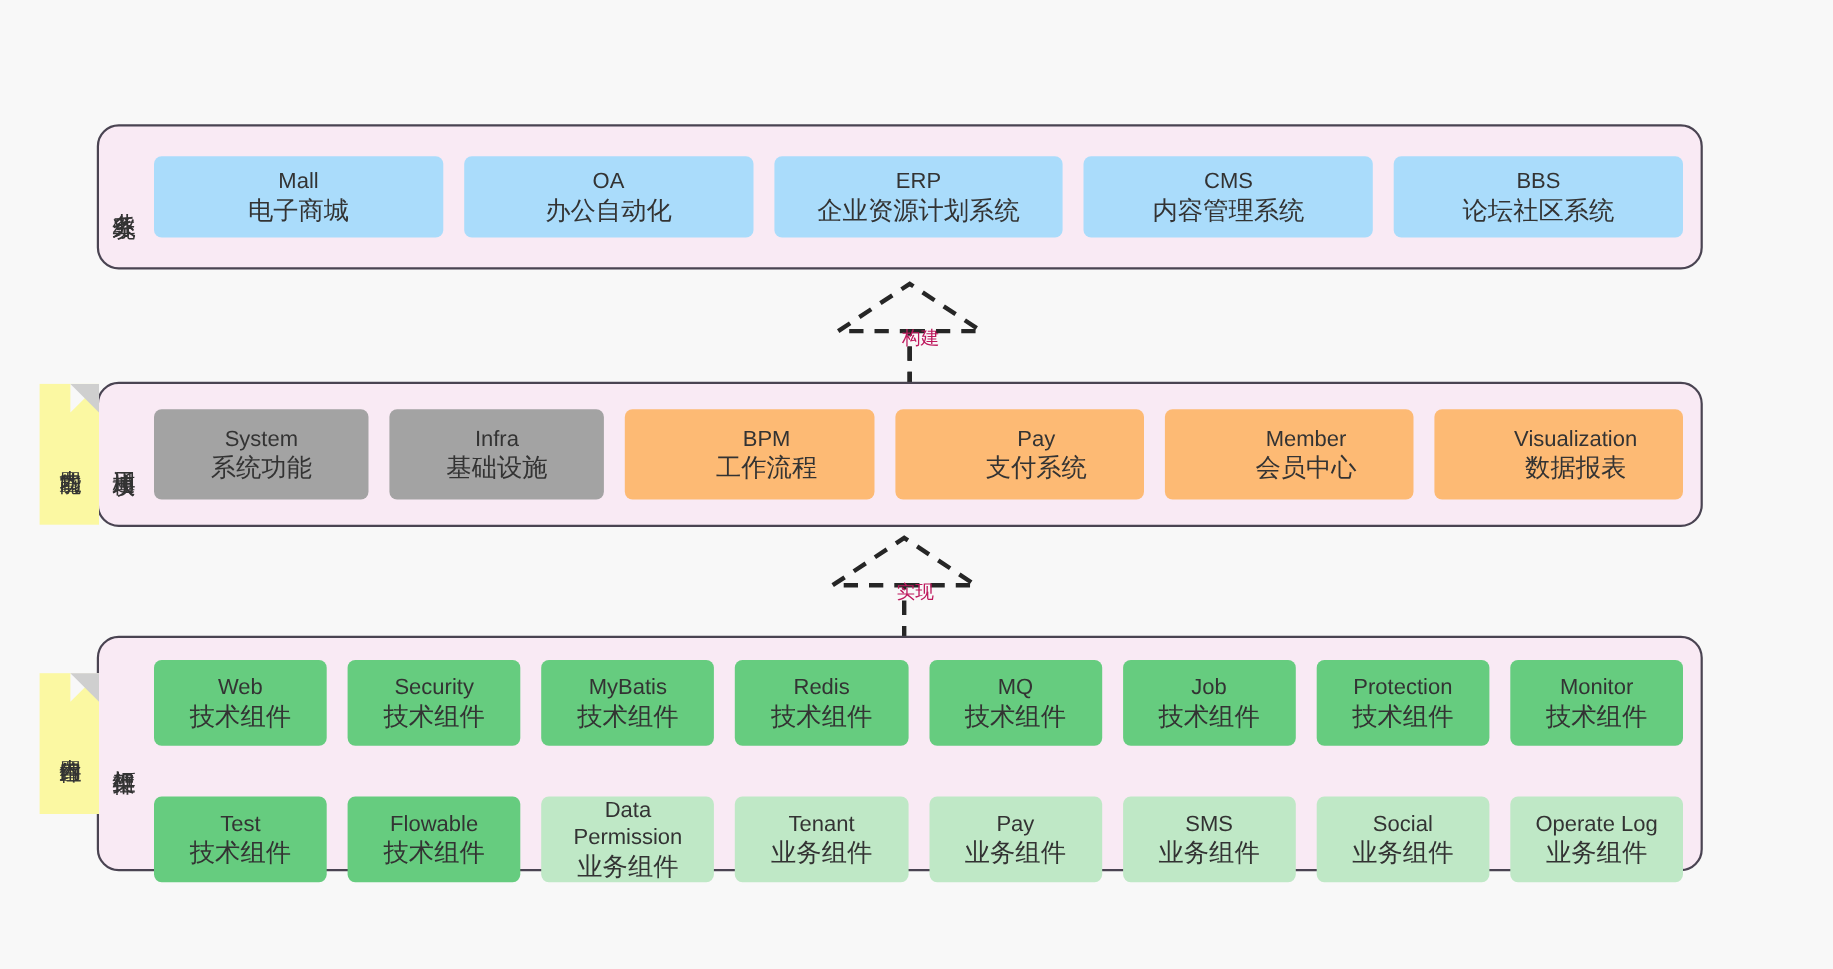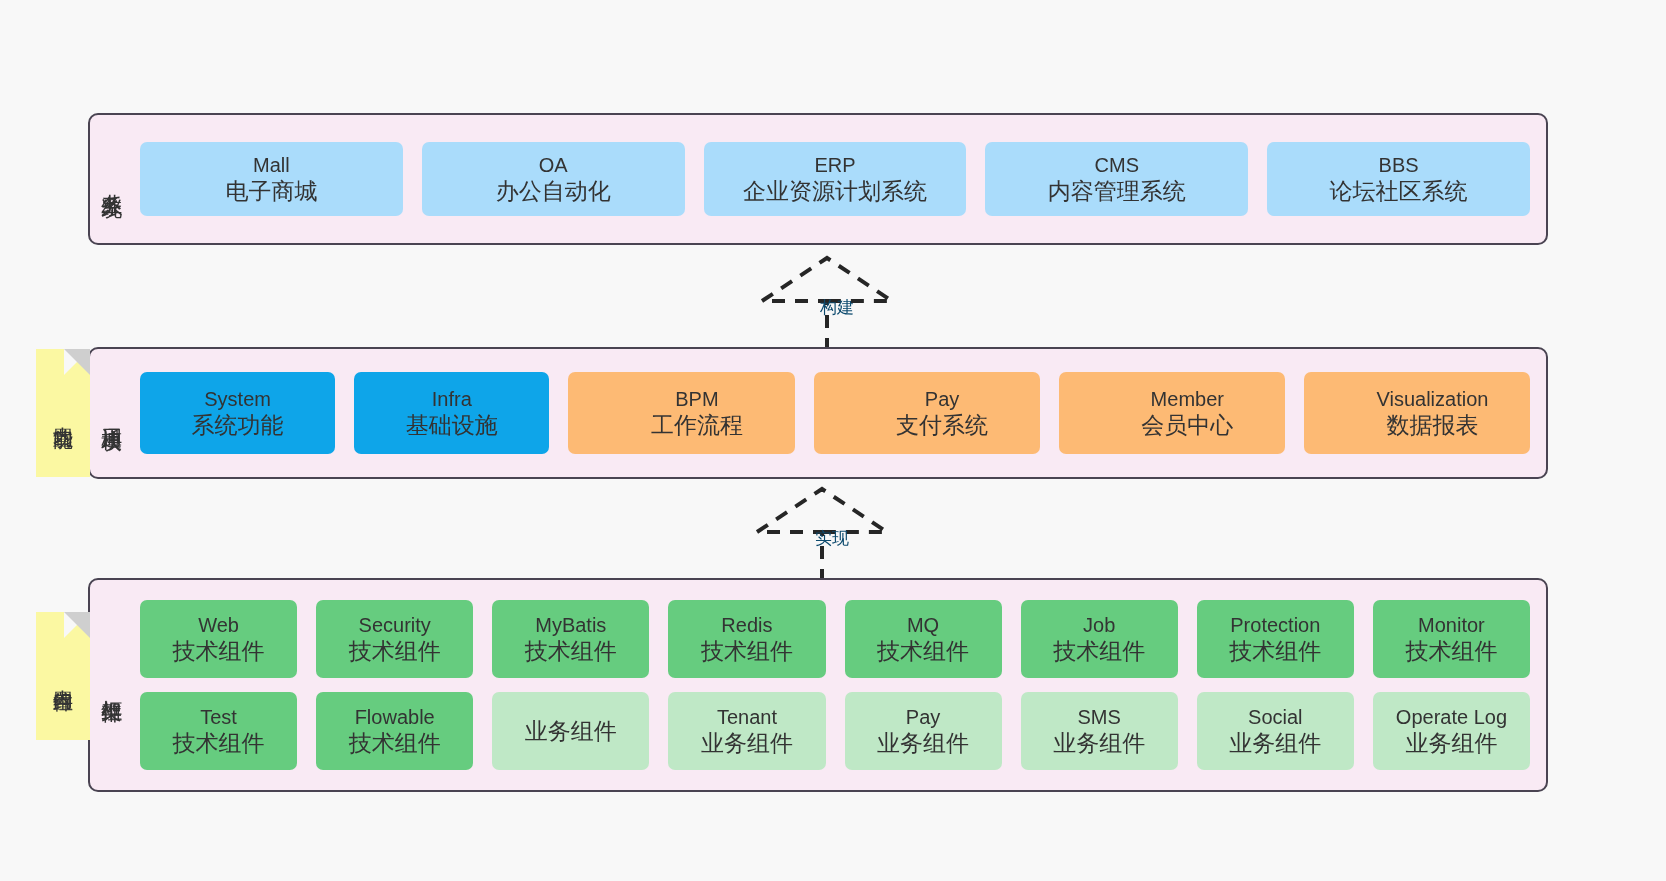--- a/index.html
+++ b/index.html
@@ -19,21 +19,21 @@
   .canvas {
     position: absolute;
     inset: 0;
   }
 
   
   .layer {
     position: absolute;
     background: #f9eaf4;
     border: 2px solid #4a4452;
-    border-radius: 10px;
+    border-radius: 20px;
     box-sizing: border-box;
     display: flex;
     align-items: stretch;
   }
 
   .layer-title {
     flex: 0 0 auto;
     width: 44px;
     display: flex;
     align-items: center;
@@ -75,33 +75,33 @@
     line-height: 1.22;
     color: #333333;
     box-sizing: border-box;
     padding: 4px 6px;
     user-select: none;
   }
   .node .l2 { font-size: 23px; }
 
   
   .c-blue        { background: #aadcfb; }
-  .c-red         { background: #0ea5e9; align-items: center; }
+  .c-red         { background: #a3a3a3; align-items: center; }
   .c-pink        { background: #fdba74; padding-left: 37px; }
   .c-green       { background: #66cc7f; }
   .c-lightgreen  { background: #bfe8c6; }
 
   
   #layer-business   { left: 88px;  top: 113px; width: 1460px; height: 132px; }
   #layer-modules    { left: 88px;  top: 347px; width: 1460px; height: 132px; }
   #layer-framework  { left: 88px;  top: 578px; width: 1460px; height: 214px; }
 
   #layer-business  .row .node  { height: 74px; }
   #layer-modules   .row .node  { height: 82px; }
-  #layer-framework .row .node  { height: 78px; }
+  #layer-framework .row .node  { height: 78px; margin-top: 32px; }
 
   
   .note {
     position: absolute;
     background: #fbf8a2;
     box-sizing: border-box;
     display: flex;
     align-items: center;
     justify-content: center;
     font-size: 20px;
@@ -137,21 +137,21 @@
   
   .arrow {
     position: absolute;
     width: 200px;
     height: 100px;
   }
   .arrow svg { display: block; overflow: visible; }
   .arrow-label {
     position: absolute;
     font-size: 17px;
-    color: #0c4a6e;
+    color: #be185d;
     background: transparent;
     white-space: nowrap;
     user-select: none;
   }
   #arrow-build   { left: 742px; top: 256px; }
   #arrow-build   .arrow-label { left: 78px; top: 40px; }
   #arrow-impl    { left: 737px; top: 487px; }
   #arrow-impl    .arrow-label { left: 78px; top: 40px; }
 </style>
 </head>
@@ -275,20 +275,21 @@
       <div class="row">
         <div class="node c-green">
           <span class="l1">Test</span>
           <span class="l2">技术组件</span>
         </div>
         <div class="node c-green">
           <span class="l1">Flowable</span>
           <span class="l2">技术组件</span>
         </div>
         <div class="node c-lightgreen">
+          <span class="l1">Data Permission</span>
           <span class="l2">业务组件</span>
         </div>
         <div class="node c-lightgreen">
           <span class="l1">Tenant</span>
           <span class="l2">业务组件</span>
         </div>
         <div class="node c-lightgreen">
           <span class="l1">Pay</span>
           <span class="l2">业务组件</span>
         </div>

